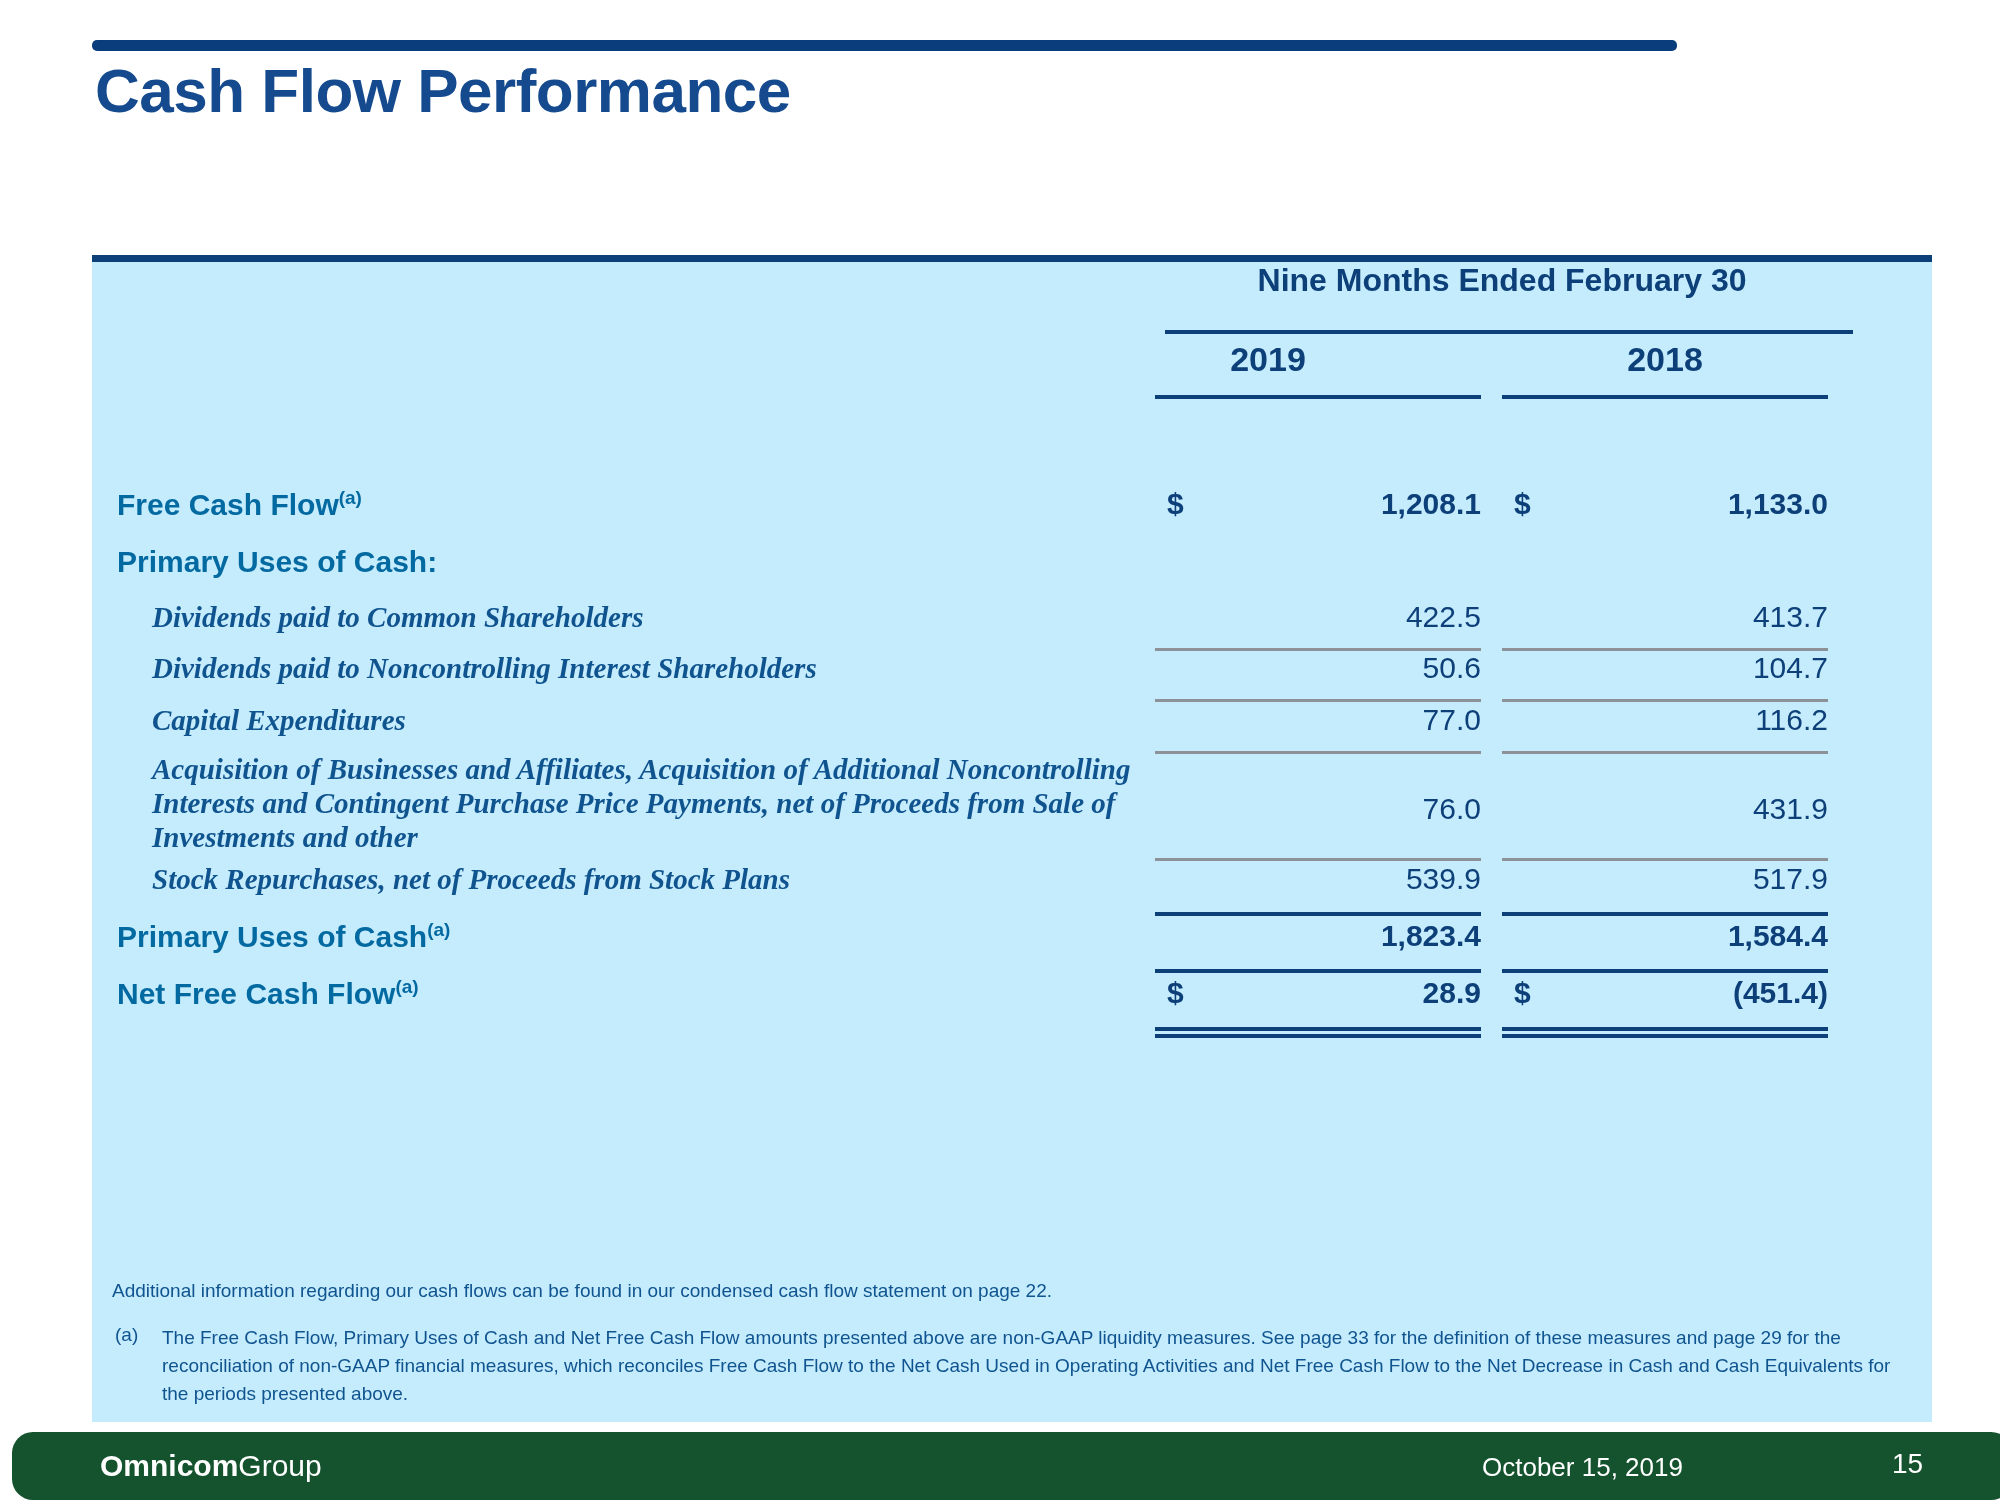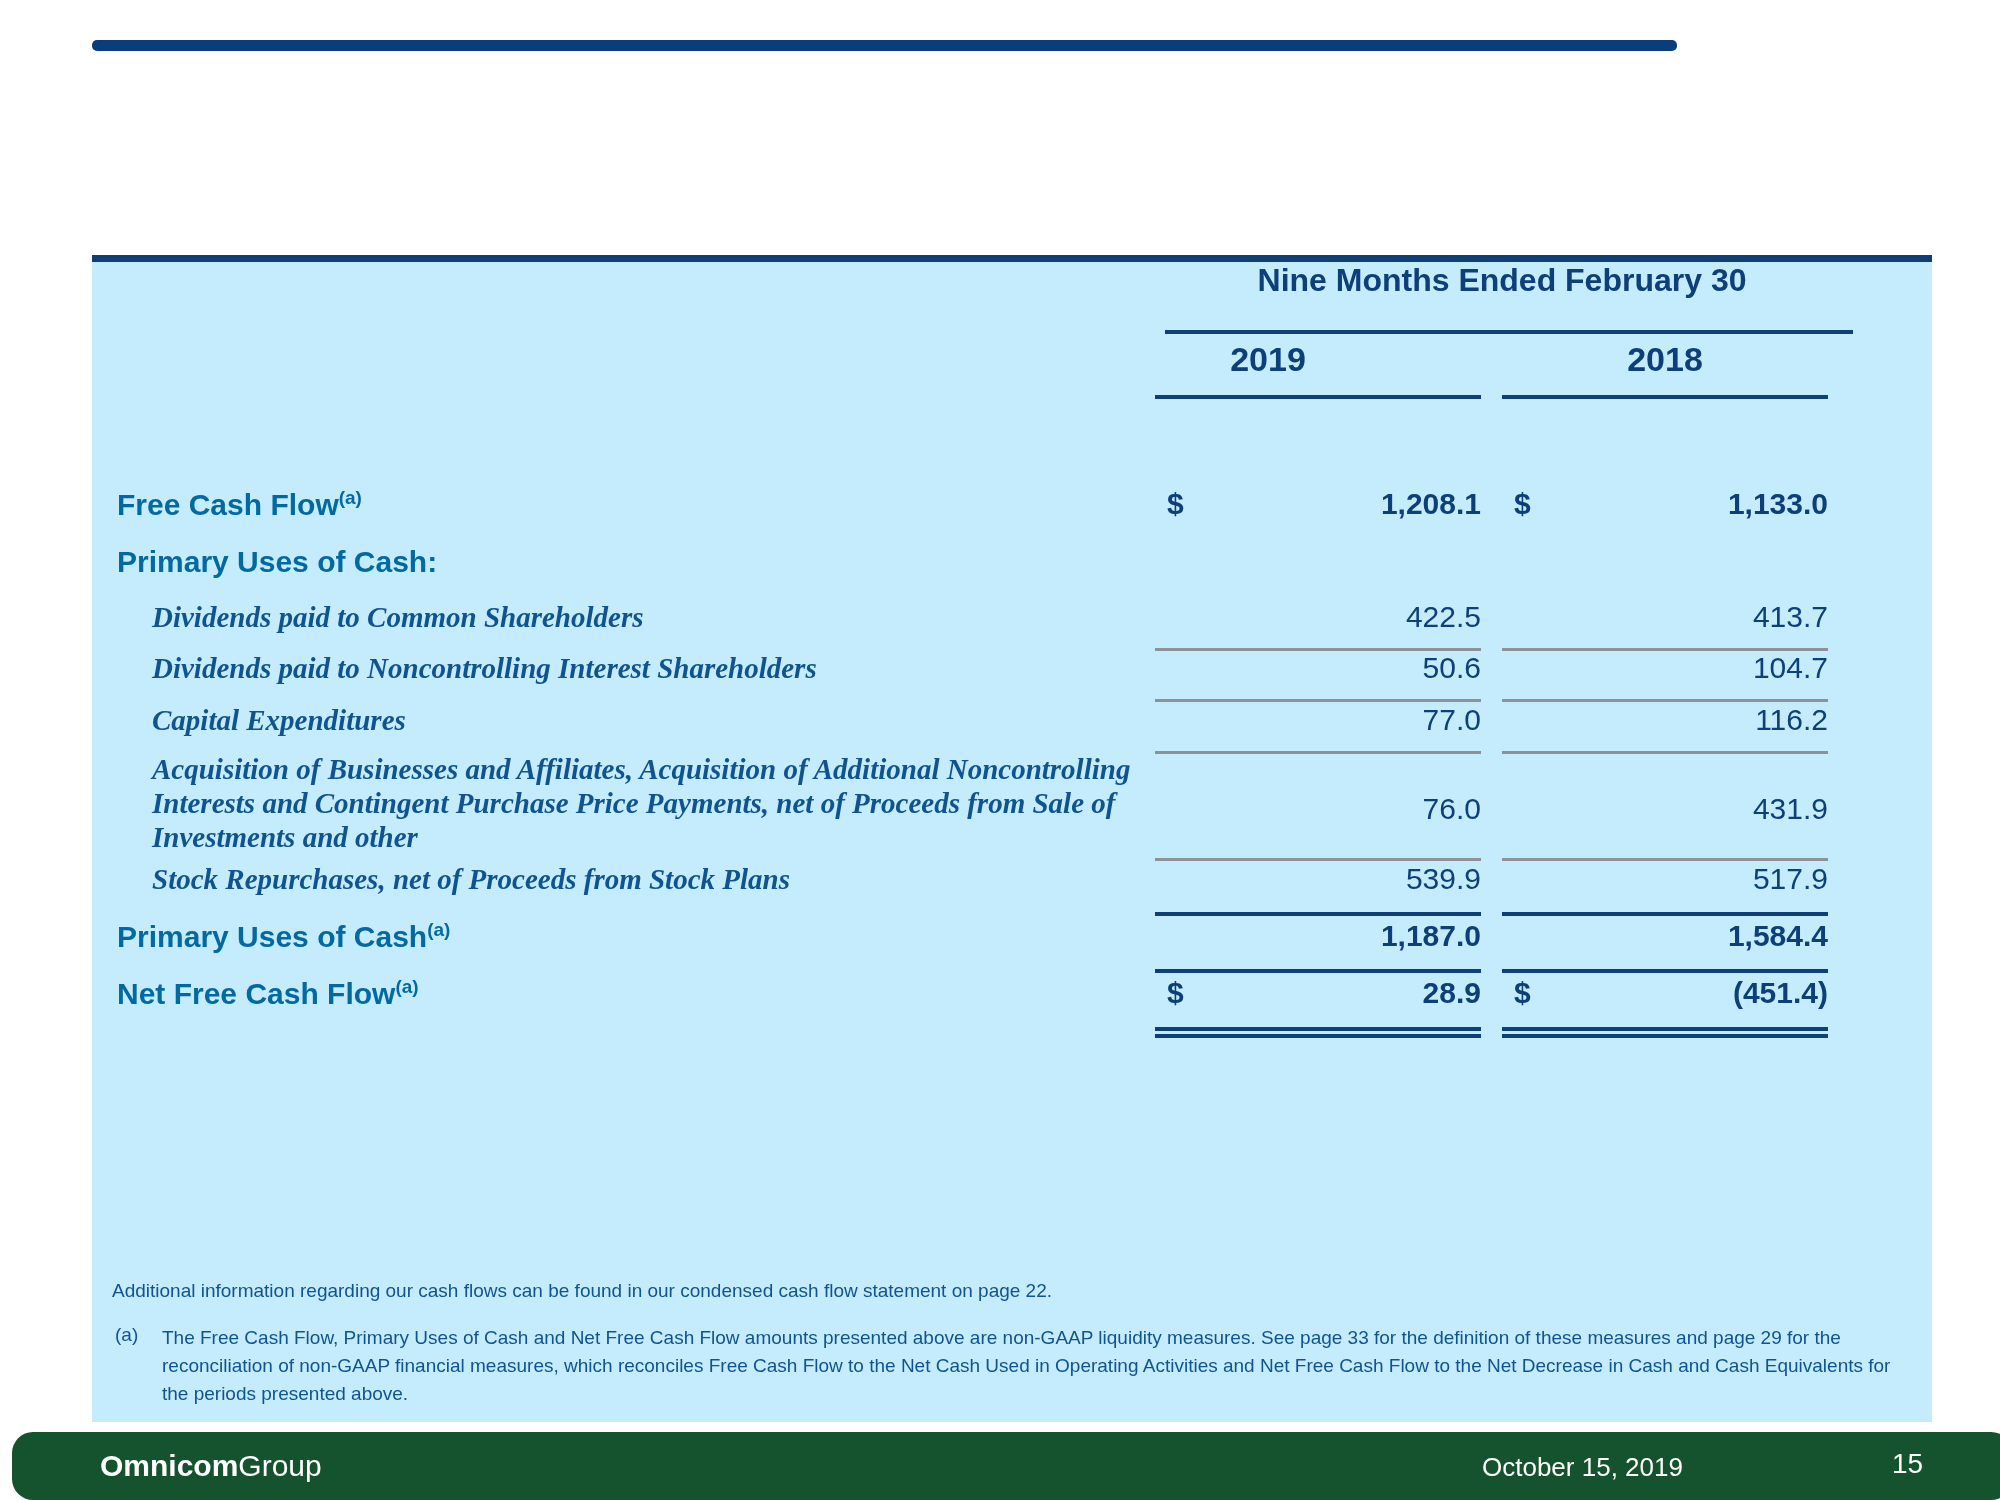--- a/index.html
+++ b/index.html
@@ -244,20 +244,21 @@
     font-size: 28px;
     color: #ffffff;
   }
 </style>
 </head>
 <body>
 
 <div class="slide">
 
   <div class="title-rule"></div>
+  <div class="slide-title">Cash Flow Performance</div>
 
   <div class="panel-rule"></div>
   <div class="panel">
 
     <div class="tbl">
 
       <div class="hdr-group">Nine Months Ended February 30</div>
       <div class="hdr-group-rule"></div>
 
       <div class="hdr-year y2019">2019</div>
@@ -312,21 +313,21 @@
       <div class="row" style="top:600px">
         <div class="lbl-italic">Stock Repurchases, net of Proceeds from Stock Plans</div>
         <div class="val c1">539.9</div>
         <div class="val c2">517.9</div>
       </div>
       <div class="trule c1" style="top:650px"></div>
       <div class="trule c2" style="top:650px"></div>
 
       <div class="row" style="top:657px">
         <div class="lbl-bold"><span>Primary Uses of Cash</span><span class="sup">(a)</span></div>
-        <div class="val c1 b">1,187.0</div>
+        <div class="val c1 b">1,823.4</div>
         <div class="val c2 b">1,584.4</div>
       </div>
       <div class="trule c1" style="top:707px"></div>
       <div class="trule c2" style="top:707px"></div>
 
       <div class="row" style="top:714px">
         <div class="lbl-bold"><span>Net Free Cash Flow</span><span class="sup">(a)</span></div>
         <div class="dollar c1 b">$</div>
         <div class="val c1 b">28.9</div>
         <div class="dollar c2 b">$</div>

